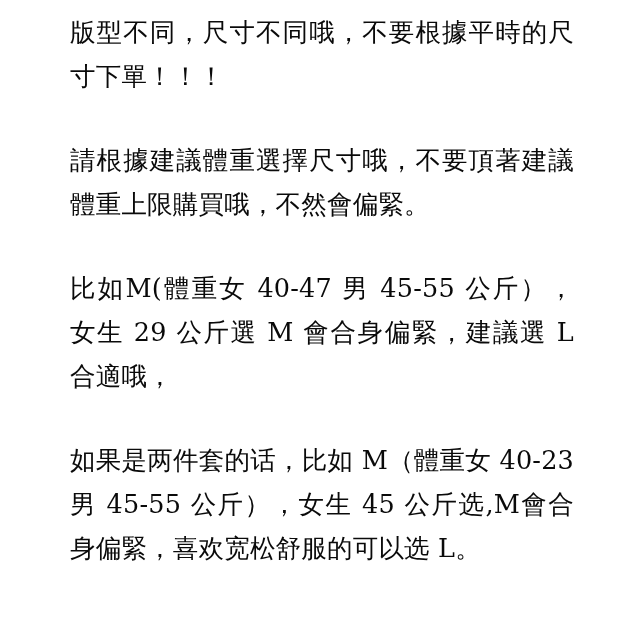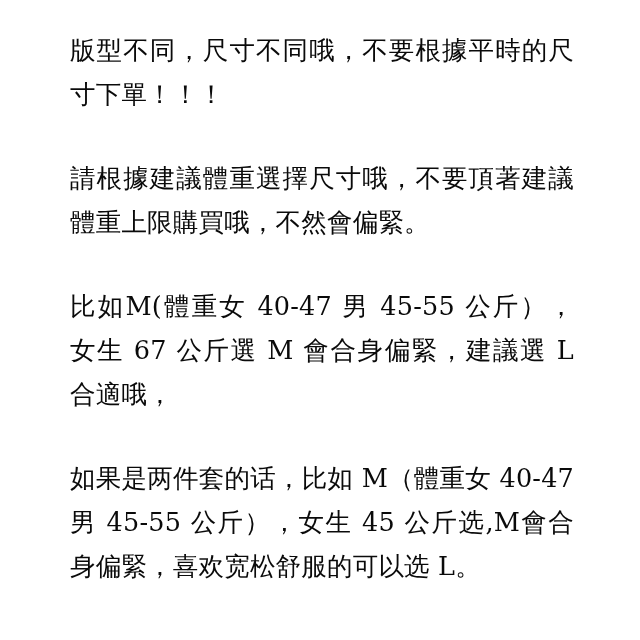--- a/index.html
+++ b/index.html
@@ -11,21 +11,21 @@
     height: 640px;
     background: #ffffff;
     font-family: "DejaVu Serif", "Liberation Serif", serif;
     color: #0a0a0a;
     overflow: hidden;
   }
   .page {
     width: 640px;
     height: 640px;
     box-sizing: border-box;
-    padding: 24px 66px 0 70px;
+    padding: 6px 66px 0 70px;
     display: flex;
     flex-direction: column;
     justify-content: flex-start;
   }
   .para {
     font-size: 25.5px;
     line-height: 44px;
     letter-spacing: 0.2px;
     text-align: justify;
     text-justify: inter-character;
@@ -36,15 +36,15 @@
     margin-top: 40px;
   }
   .p1 { margin-top: 4px; }
 </style>
 </head>
 <body>
 
 <div class="page">
   <p class="para p1">版型不同，尺寸不同哦，不要根據平時的尺寸下單！！！</p>
   <p class="para">請根據建議體重選擇尺寸哦，不要頂著建議體重上限購買哦，不然會偏緊。</p>
-  <p class="para">比如M(體重女 40-47 男 45-55 公斤）， 女生 67 公斤選 M 會合身偏緊，建議選 L 合適哦，</p>
-  <p class="para">如果是两件套的话，比如 M（體重女 40-47 男 45-55 公斤），女生 45 公斤选,M會合身偏緊，喜欢宽松舒服的可以选 L。</p>
+  <p class="para">比如M(體重女 40-47 男 45-55 公斤）， 女生 29 公斤選 M 會合身偏緊，建議選 L 合適哦，</p>
+  <p class="para">如果是两件套的话，比如 M（體重女 40-23 男 45-55 公斤），女生 45 公斤选,M會合身偏緊，喜欢宽松舒服的可以选 L。</p>
 </div>
 
 </body></html>

